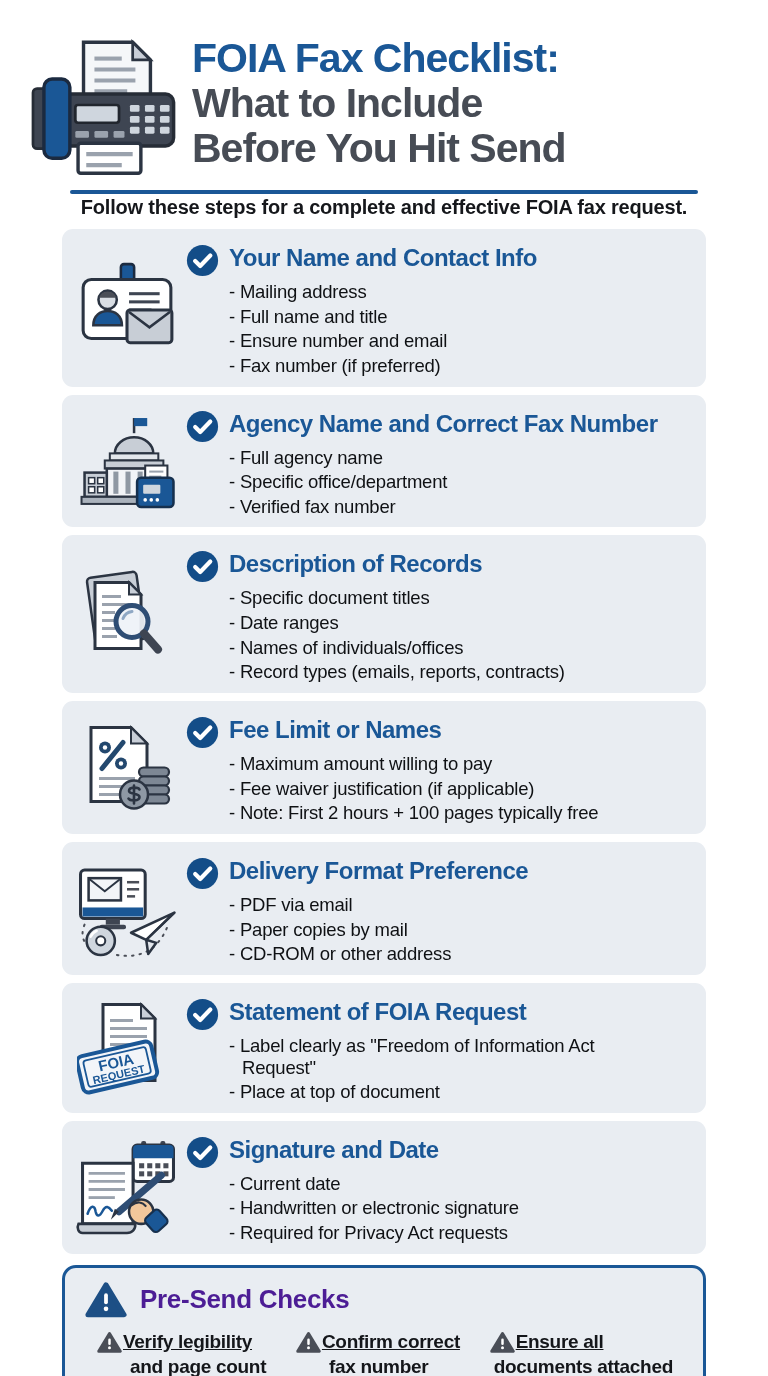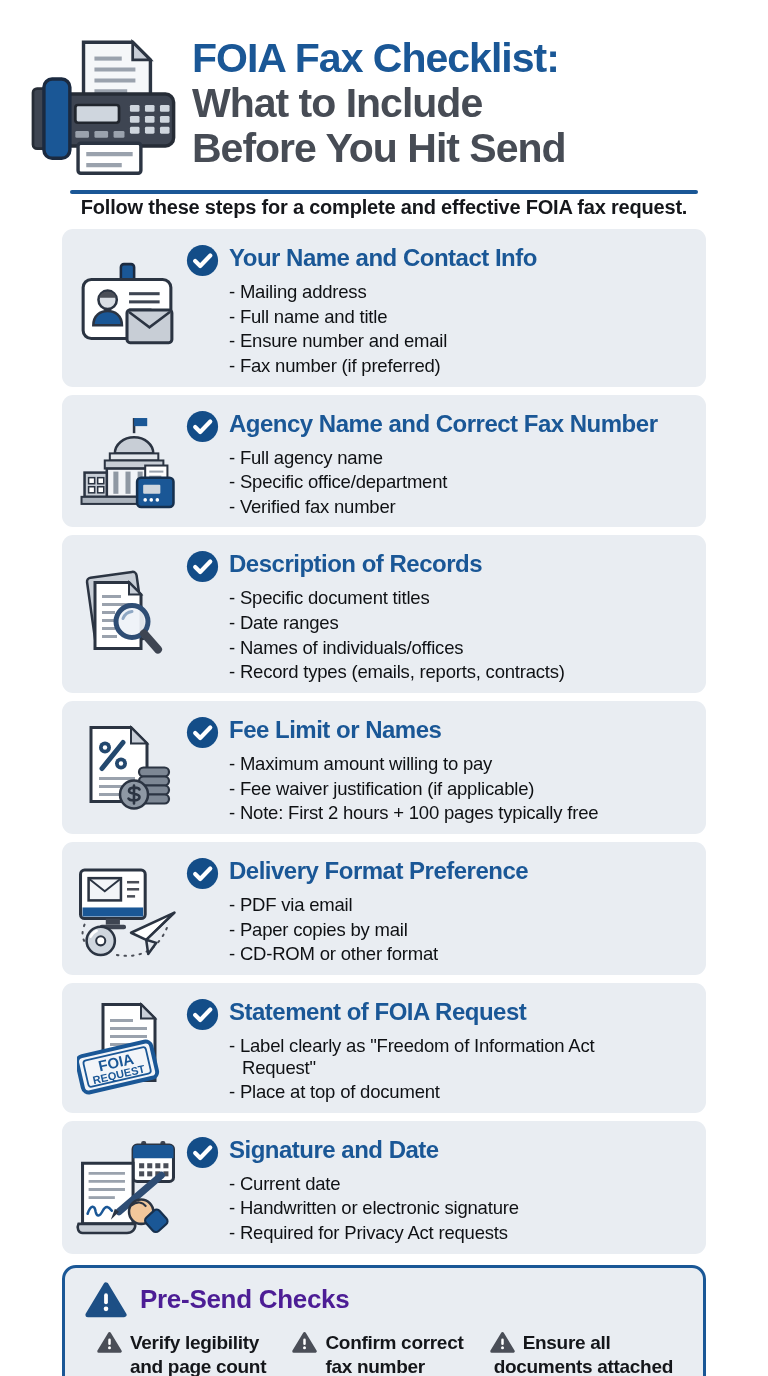--- a/index.html
+++ b/index.html
@@ -25,21 +25,21 @@
   .card-title { font-size:24px; font-weight:800; color:#1a5796; letter-spacing:-0.5px; white-space:nowrap; }
   .bullets { margin:4px 0 0 43px; }
   .bullet { font-size:18.5px; line-height:1.17; font-weight:500; color:#0f1114; padding-left:13px; text-indent:-13px; margin-top:3px; letter-spacing:-0.2px; }
   .c5 .bullet:first-child { max-width:392px; }
   
   .presend { margin:11px 62px 0 62px; background:#e9edf2; border:3px solid #1a5796; border-radius:14px; padding:13px 24px 16px 20px; }
   .presend-head { display:flex; align-items:center; gap:13px; }
   .presend-title { font-size:26px; font-weight:800; color:#4c1d95; letter-spacing:-0.3px; }
   .presend-items { display:flex; justify-content:space-between; margin-top:12px; padding:0 6px 0 12px; }
   .ps-item { }
-  .ps-row1 { display:flex; align-items:flex-end; gap:8px; font-size:19px; font-weight:700; color:#14161a; letter-spacing:-0.3px; }
+  .ps-row1 { display:flex; align-items:flex-start; gap:1px; font-size:19px; font-weight:700; color:#14161a; letter-spacing:-0.3px;text-decoration:underline; }
   .ps-row2 { margin-left:33px; font-size:19px; font-weight:700; color:#14161a; letter-spacing:-0.3px; margin-top:2px; }
   .ps-item.centered .ps-row2 { margin-left:4px; }
 </style>
 </head>
 <body>
 
 <div class="page">
 
   <header class="header">
     <div class="fax-wrap">
@@ -281,21 +281,21 @@
         <div class="card-head">
           <svg width="33" height="33" viewBox="0 0 36 36">
               <circle cx="18" cy="18" r="17" fill="#134d88"></circle>
               <path d="M10 18.5 l5.5 5.5 L26.5 12.5" stroke="#fff" stroke-width="4.5" fill="none" stroke-linecap="round" stroke-linejoin="round"></path>
             </svg>
           <span class="card-title">Delivery Format Preference</span>
         </div>
         <div class="bullets">
           <div class="bullet">- PDF via email</div>
           <div class="bullet">- Paper copies by mail</div>
-          <div class="bullet">- CD-ROM or other format</div>
+          <div class="bullet">- CD-ROM or other address</div>
         </div>
       </div>
     </section>
 
     <section class="card c5">
       <div class="card-icon">
         <svg width="100" height="98" viewBox="0 0 100 97">
           <path d="M26 4 h38 l14 14 v62 h-52 z" fill="#ffffff" stroke="#2b3442" stroke-width="3"></path>
           <path d="M64 4 l14 14 h-14 z" fill="#c9cfd8" stroke="#2b3442" stroke-width="2"></path>
           <g stroke="#9aa2ad" stroke-width="3">

